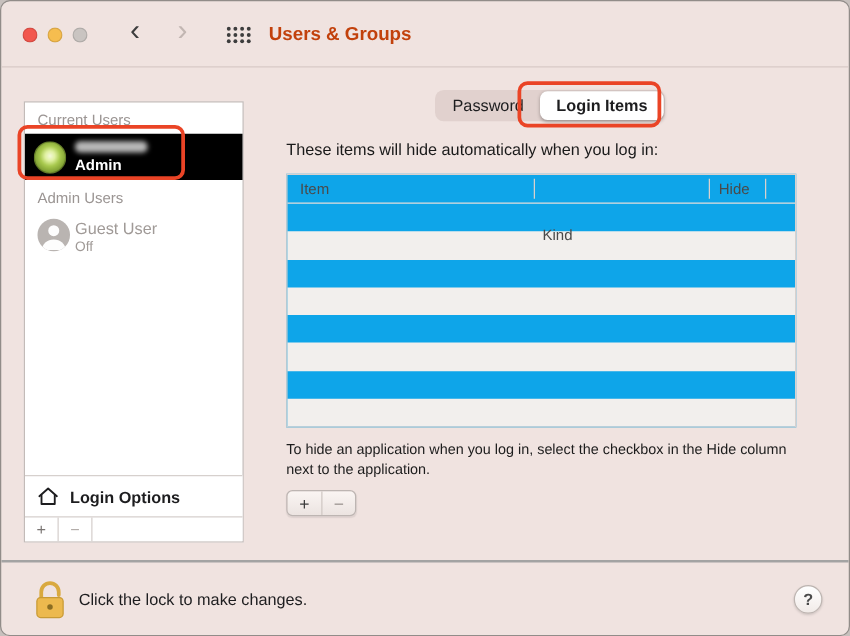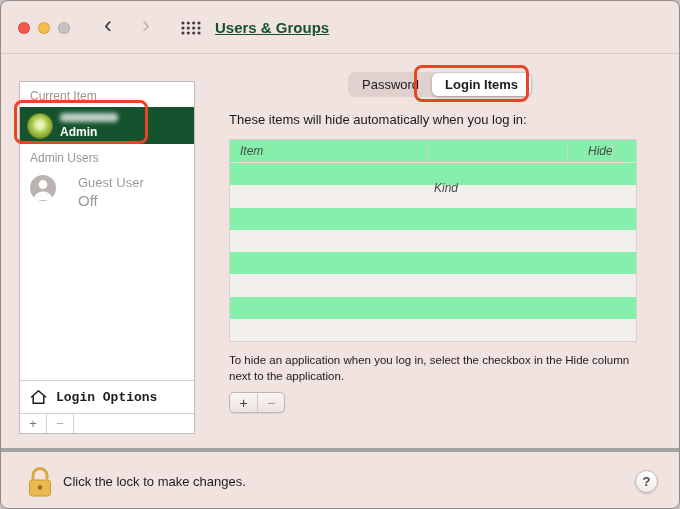--- a/index.html
+++ b/index.html
@@ -11,72 +11,72 @@
   .toolbar{position:absolute;top:0;left:0;right:0;height:53px;border-bottom:1px solid #d8cac6;}
   .traffic{position:absolute;left:17px;top:21px;display:flex;gap:8px;}
   .tl{width:12px;height:12px;border-radius:50%;display:inline-block;border:1px solid rgba(0,0,0,.12);}
   .tl.red{background:#f2574e;}
   .tl.yellow{background:#f6bd4f;}
   .tl.gray{background:#c9c4c1;}
   .nav{position:absolute;top:9px;font-size:24px;line-height:30px;user-select:none;}
   .nav.back{left:103px;color:#3d3d3d;}
   .nav.fwd{left:141px;color:#c2b6b2;}
   .grid-btn{position:absolute;left:180px;top:20px;}
-  .title{position:absolute;left:214px;top:18px;font-size:15px;font-weight:700;color:#14532d;text-decoration:underline;}
+  .title{position:absolute;left:214px;top:18px;font-size:15px;font-weight:700;color:#c2410c;}
   .search{position:absolute;right:11px;top:13px;width:182px;height:27px;background:rgba(255,255,255,.42);border:1px solid rgba(0,0,0,.09);border-radius:6px;display:flex;align-items:center;padding:0 8px;gap:6px;}
   .search input{border:none;background:transparent;outline:none;font-size:13px;color:#3a3a3a;width:100%;font-family:inherit;}
   .search input::placeholder{color:#847b77;}
 
   
   .sidebar{position:absolute;left:18px;top:80px;width:176px;height:353px;background:#fff;border:1px solid #c3bbb8;}
   .side-label{font-size:12px;color:#9b9593;padding:7px 0 4px 10px;}
-  .admin-row{height:37px;background:#14532d;display:flex;align-items:center;gap:7px;padding-left:7px;}
+  .admin-row{height:37px;background:#000000;display:flex;align-items:center;gap:7px;padding-left:7px;}
   .avatar{width:26px;height:26px;border-radius:50%;flex:0 0 auto;overflow:hidden;}
   .kiwi{background:radial-gradient(circle at 50% 45%, #f4f8da 0%, #dff0a0 22%, #a8c94e 45%, #7a9a2e 75%, #55711c 100%);border:1px solid rgba(0,0,0,.25);}
   .admin-texts{display:flex;flex-direction:column;gap:3px;}
   .blur-name{width:58px;height:9px;border-radius:4px;background:rgba(255,255,255,.72);filter:blur(2px);}
   .admin-name{font-size:12px;font-weight:700;color:#fff;}
-  .guest-row{display:flex;gap:22px;padding:6px 0 0 10px;align-items:flex-start;}
+  .guest-row{display:flex;gap:4px;padding:6px 0 0 10px;align-items:flex-start;}
   .guest-avatar{background:#b9b4b1;}
   .guest-name{font-size:13px;color:#a09a97;}
-  .guest-status{font-size:15px;color:#a09a97;margin-top:2px;}
-  .login-options{position:absolute;left:0;right:0;bottom:20px;height:33px;border-top:1px solid #d6d0cd;display:flex;align-items:center;gap:9px;padding-left:10px;font-size:13px;font-weight:600;color:#1d1d1f;background:#fff;font-family:Liberation Mono, monospace;}
+  .guest-status{font-size:11px;color:#a09a97;margin-top:2px;}
+  .login-options{position:absolute;left:0;right:0;bottom:20px;height:33px;border-top:1px solid #d6d0cd;display:flex;align-items:center;gap:9px;padding-left:10px;font-size:13px;font-weight:600;color:#1d1d1f;background:#fff;}
   .side-footer{position:absolute;left:0;right:0;bottom:0;height:20px;border-top:1px solid #d6d0cd;display:flex;background:#fff;}
   .sf-cell{width:27px;height:100%;border:none;border-right:1px solid #d6d0cd;background:transparent;display:flex;align-items:center;justify-content:center;font-size:13px;font-family:inherit;color:#7a7573;}
   .sf-cell.dim{color:#b3adaa;}
 
   
   .tabs{position:absolute;left:347px;top:71px;height:25px;display:flex;background:rgba(120,90,85,.13);border-radius:7px;padding:1px;}
   .tab{font-size:13px;color:#1d1d1f;padding:0 13px;border-radius:6px;display:flex;align-items:center;}
   .tab.selected{background:#fff;font-weight:600;box-shadow:0 1px 3px rgba(0,0,0,.3);}
 
   
   .annotation{position:absolute;border:3px solid #ea4426;border-radius:8px;pointer-events:none;}
   .tab-annotation{left:413px;top:64px;width:115px;height:37px;}
   .admin-annotation{left:13px;top:99px;width:134px;height:44px;}
 
   
   .description{position:absolute;left:228px;top:111px;font-size:13px;color:#1a1a1a;}
-  .table{position:absolute;left:228px;top:138px;width:408px;height:203px;background:#86efac;border:1px solid #d8d1ce;font-style:italic;}
+  .table{position:absolute;left:228px;top:138px;width:408px;height:203px;background:#0ea5e9;border:1px solid #d8d1ce;}
   .thead{position:relative;height:23px;border-bottom:1px solid #e3dedb;font-size:12px;color:#4a4a4a;}
   .th{position:absolute;top:4px;}
   .th.item{left:10px;}
   .th.kind{left:204px;margin-top:37px;}
-  .th.hide{left:345px;margin-left:13px;}
+  .th.hide{left:345px;}
   .col-div{position:absolute;top:3px;bottom:3px;width:1px;background:#d8d1ce;}
   .d1{left:197px;} .d2{left:337px;} .d3{left:382px;}
   .trow{height:22.25px;}
   .trow.alt{background:#f2efed;}
   .footnote{position:absolute;left:228px;top:351px;width:402px;font-size:11.5px;line-height:1.4;color:#1c1c1c;}
   .table-controls{position:absolute;left:228px;top:391px;display:flex;border:1px solid #bdb5b2;border-radius:5px;overflow:hidden;background:linear-gradient(#faf5f3,#ece4e1);box-shadow:0 1px 1px rgba(0,0,0,.08);}
   .ctl{width:27px;height:19px;border:none;background:transparent;font-size:14px;line-height:1;color:#3c3c3c;font-family:inherit;display:flex;align-items:center;justify-content:center;}
   .ctl.rem{border-left:1px solid #cfc7c4;color:#9a938f;}
 
   
-  .footer{position:absolute;left:0;right:0;top:447px;bottom:0;border-top:4px solid #a3a3a3;padding-left:44px;}
+  .footer{position:absolute;left:0;right:0;top:447px;bottom:0;border-top:2px solid #a3a3a3;padding-left:44px;}
   .lock{position:absolute;left:25px;top:13px;}
   .lock-text{position:absolute;left:62px;top:22px;font-size:13px;color:#1d1d1f;}
   .help{position:absolute;right:21px;top:18px;width:23px;height:23px;border-radius:50%;border:1px solid #bdb5b1;background:linear-gradient(#ffffff,#f1ebe8);font-size:13px;font-weight:600;color:#4a4a4a;display:flex;align-items:center;justify-content:center;box-shadow:0 1px 2px rgba(0,0,0,.15);font-family:inherit;}
 </style>
 </head>
 <body>
 
 <div class="window">
 
   <div class="toolbar">
@@ -102,21 +102,21 @@
             <circle cx="7.3" cy="12" r="1.55"></circle>
             <circle cx="12.7" cy="12" r="1.55"></circle>
             <circle cx="18" cy="12" r="1.55"></circle>
         </g>
       </svg>
     </span>
     <span class="title">Users &amp; Groups</span>
   </div>
 
   <div class="sidebar">
-    <div class="side-label">Current Item</div>
+    <div class="side-label">Current Users</div>
     <div class="admin-row">
       <span class="avatar kiwi"></span>
       <span class="admin-texts">
         <span class="blur-name"></span>
         <span class="admin-name">Admin</span>
       </span>
     </div>
     <div class="side-label">Admin Users</div>
     <div class="guest-row">
       <span class="avatar guest-avatar">

